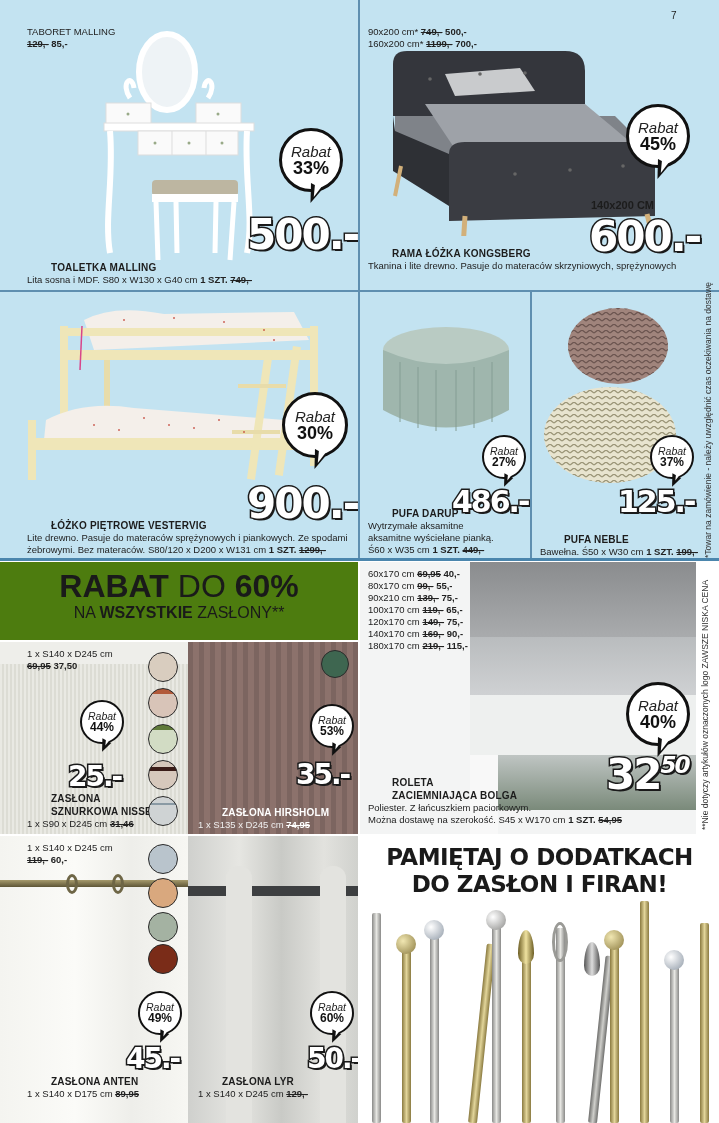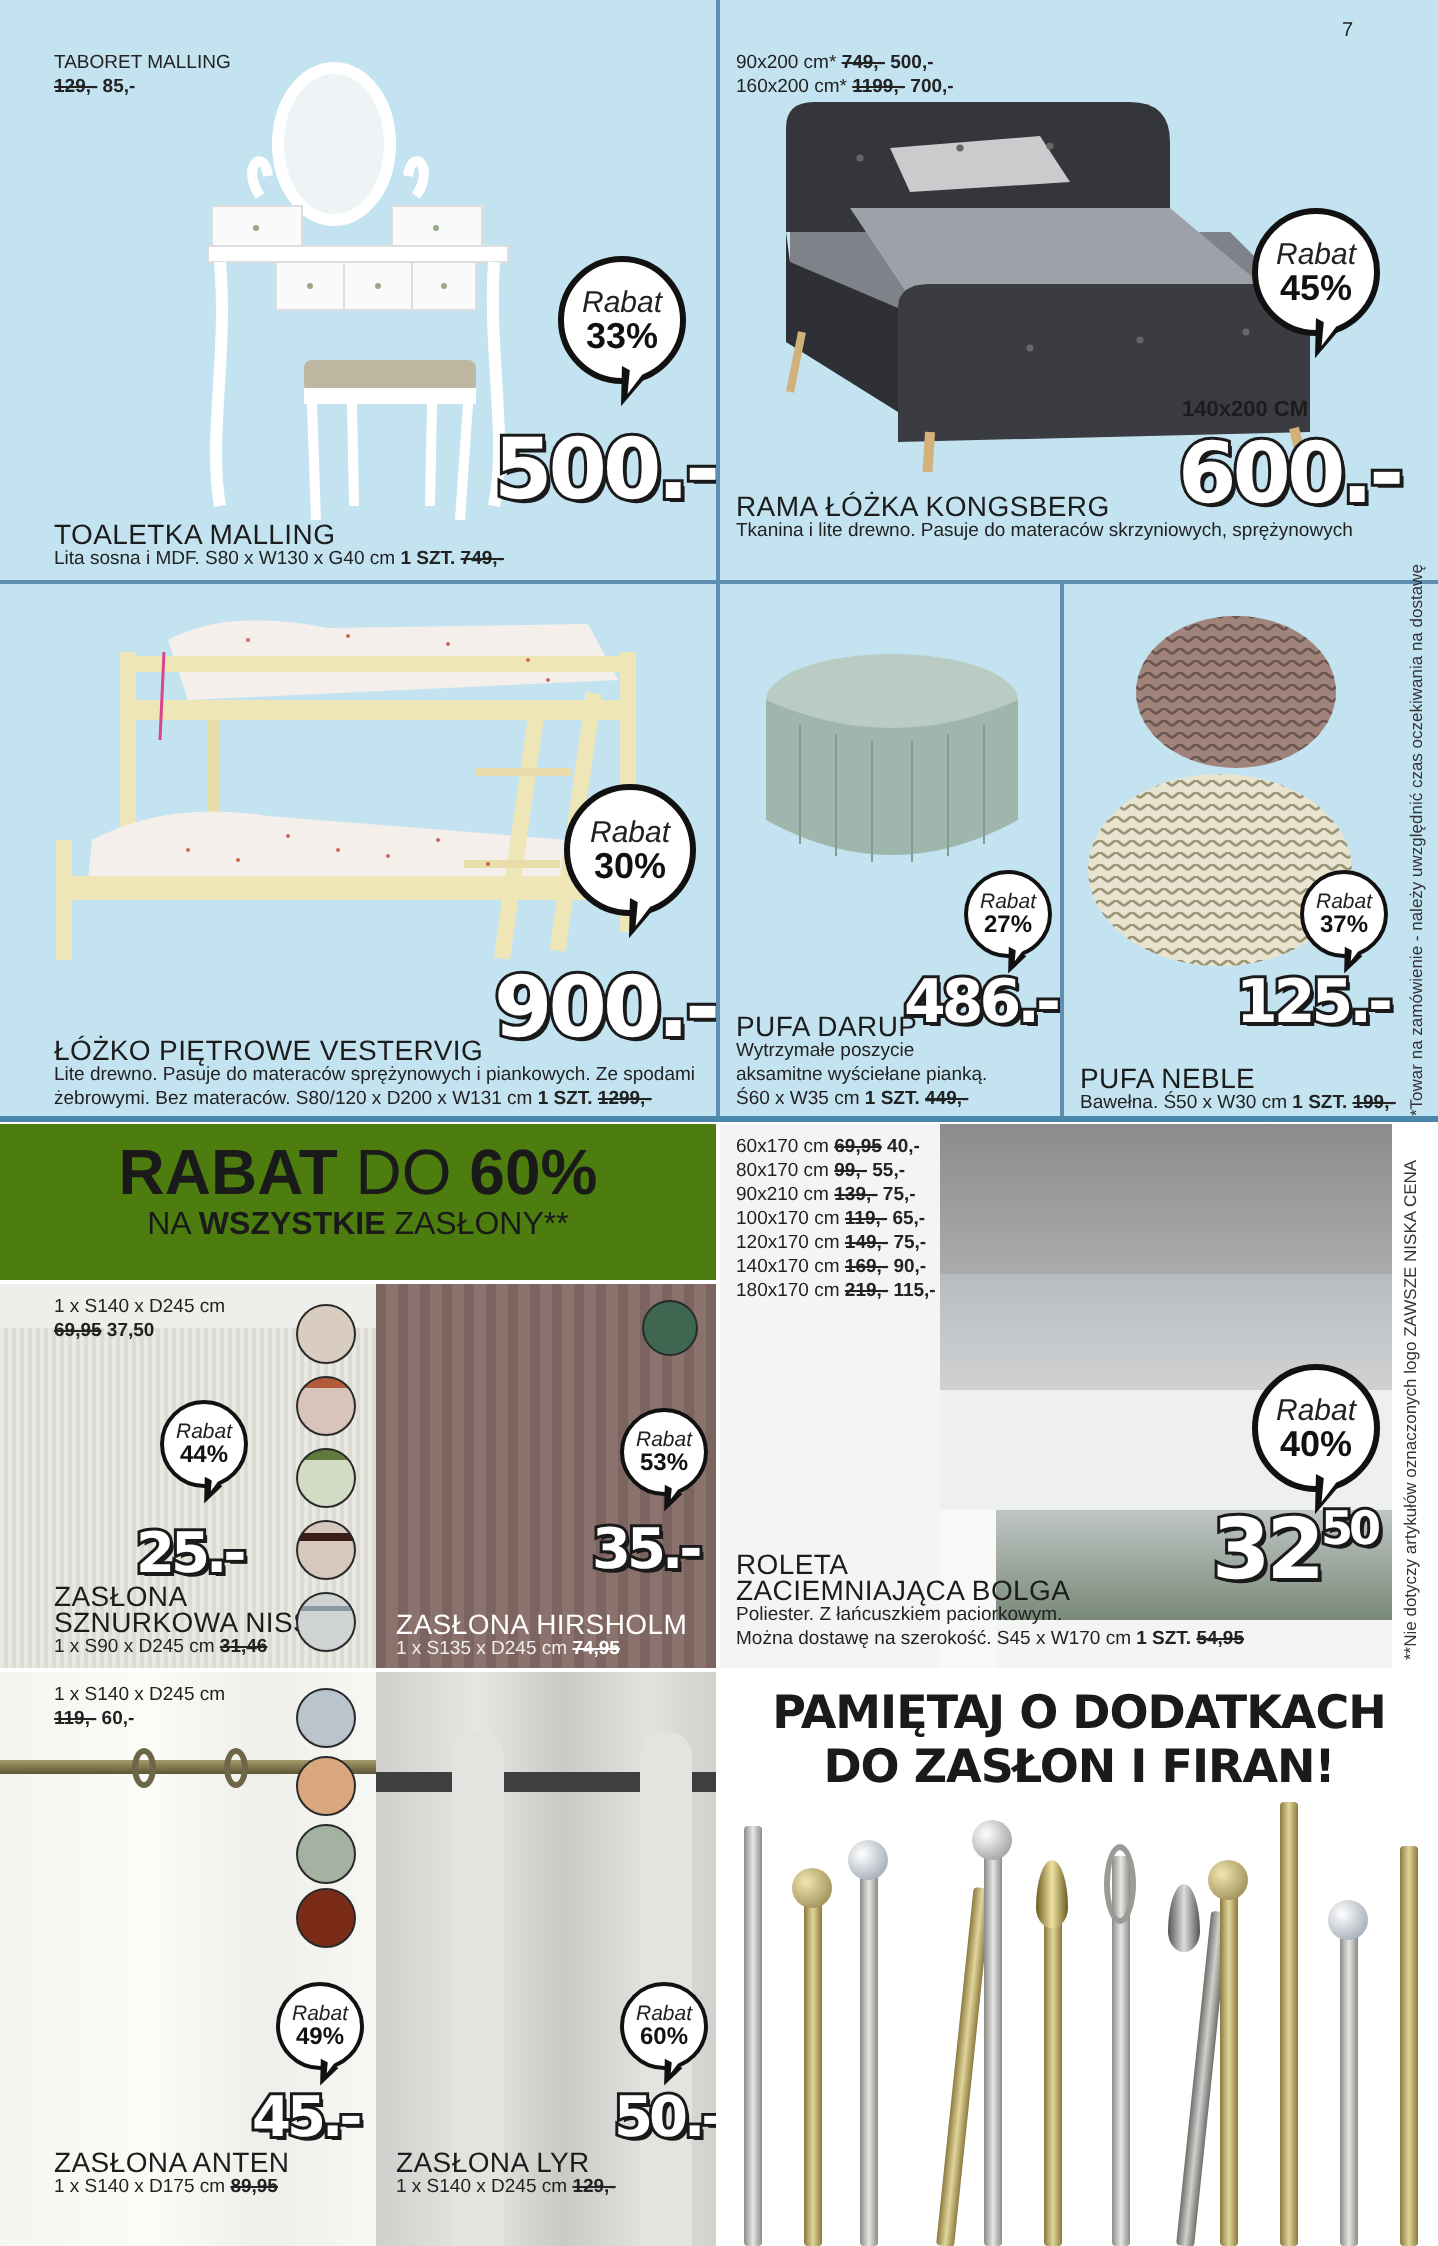--- a/index.html
+++ b/index.html
@@ -9,30 +9,30 @@
   .page { position: relative; width: 719px; height: 1123px; }
   .panel { position: absolute; overflow: hidden; }
   .blue { background: #c3e3f1; }
   .div-v { position: absolute; background: #5f8fb0; width: 2px; }
   .div-h { position: absolute; background: #5f8fb0; height: 2px; }
 
   .small { font-size: 9.5px; line-height: 12px; color: #222; }
   .small b { font-weight: 700; }
   .strike { text-decoration: line-through; font-weight: 700; }
   .bold { font-weight: 700; }
-  .title { font-weight: 400; font-size: 14px; letter-spacing: 0.2px; line-height: 13px; color: #1c1c1c; }
+  .title { font-weight: 700; font-size: 10px; letter-spacing: 0.2px; line-height: 13px; color: #1c1c1c; margin-left: 24px; }
   .desc { font-size: 9.5px; line-height: 12px; color: #222; }
 
   .price {
     position: absolute; font-weight: 900; font-family: "DejaVu Sans", sans-serif;
     color: #ffffff; letter-spacing: -2px;
     -webkit-text-stroke: 3px #1a1a1a; paint-order: stroke fill;
     text-shadow: 2px 2px 0 #1a1a1a;
   }
-  .price sup { font-size: 0.55em; vertical-align: top; position: relative; top: 0.1em; }
+  .price sup { font-size: 0.55em; vertical-align: top; position: relative; top: 0.1em; font-style: italic; }
 
   .bubble {
     position: absolute; background: #fff; border: 3px solid #111; border-radius: 50%;
     display: flex; flex-direction: column; align-items: center; justify-content: center;
     text-align: center; line-height: 1;
   }
   .bubble .tail {
     position: absolute; width: 0; height: 0;
     border-left: 9px solid transparent; border-right: 4px solid transparent;
     border-top: 18px solid #111; bottom: -14px; left: 42%;
@@ -211,21 +211,21 @@
       </svg>
     </div>
     <div class="bubble" style="left:122px;top:143px;width:44px;height:44px;border-width:2.5px;">
       <span class="lbl" style="font-size:10.5px;">Rabat</span>
       <span class="pct" style="font-size:12px;">27%</span>
       <span class="tail" style="border-left-width:6px;border-top-width:12px;bottom:-10px;"></span>
     </div>
     <div class="price" style="left:92px;top:192px;font-size:30px;">486.-</div>
     <div style="position:absolute;left:8px;top:215px;">
       <div class="title">PUFA DARUP</div>
-      <div class="desc">Wytrzymałe poszycie</div>
+      <div class="desc">Wytrzymałe aksamitne</div>
       <div class="desc">aksamitne wyściełane pianką.</div>
       <div class="desc"><span>Ś60 x W35 cm</span> <b>1 SZT.</b> <span class="strike">449,-</span></div>
     </div>
   </div>
 
   <div class="panel blue" style="left:532px;top:292px;width:187px;height:266px;">
     <div class="img" style="left:6px;top:8px;width:155px;height:185px;">
       <svg width="155" height="185" viewBox="0 0 155 185">
         <defs>
           <pattern id="knitA" width="8" height="6" patternUnits="userSpaceOnUse">

